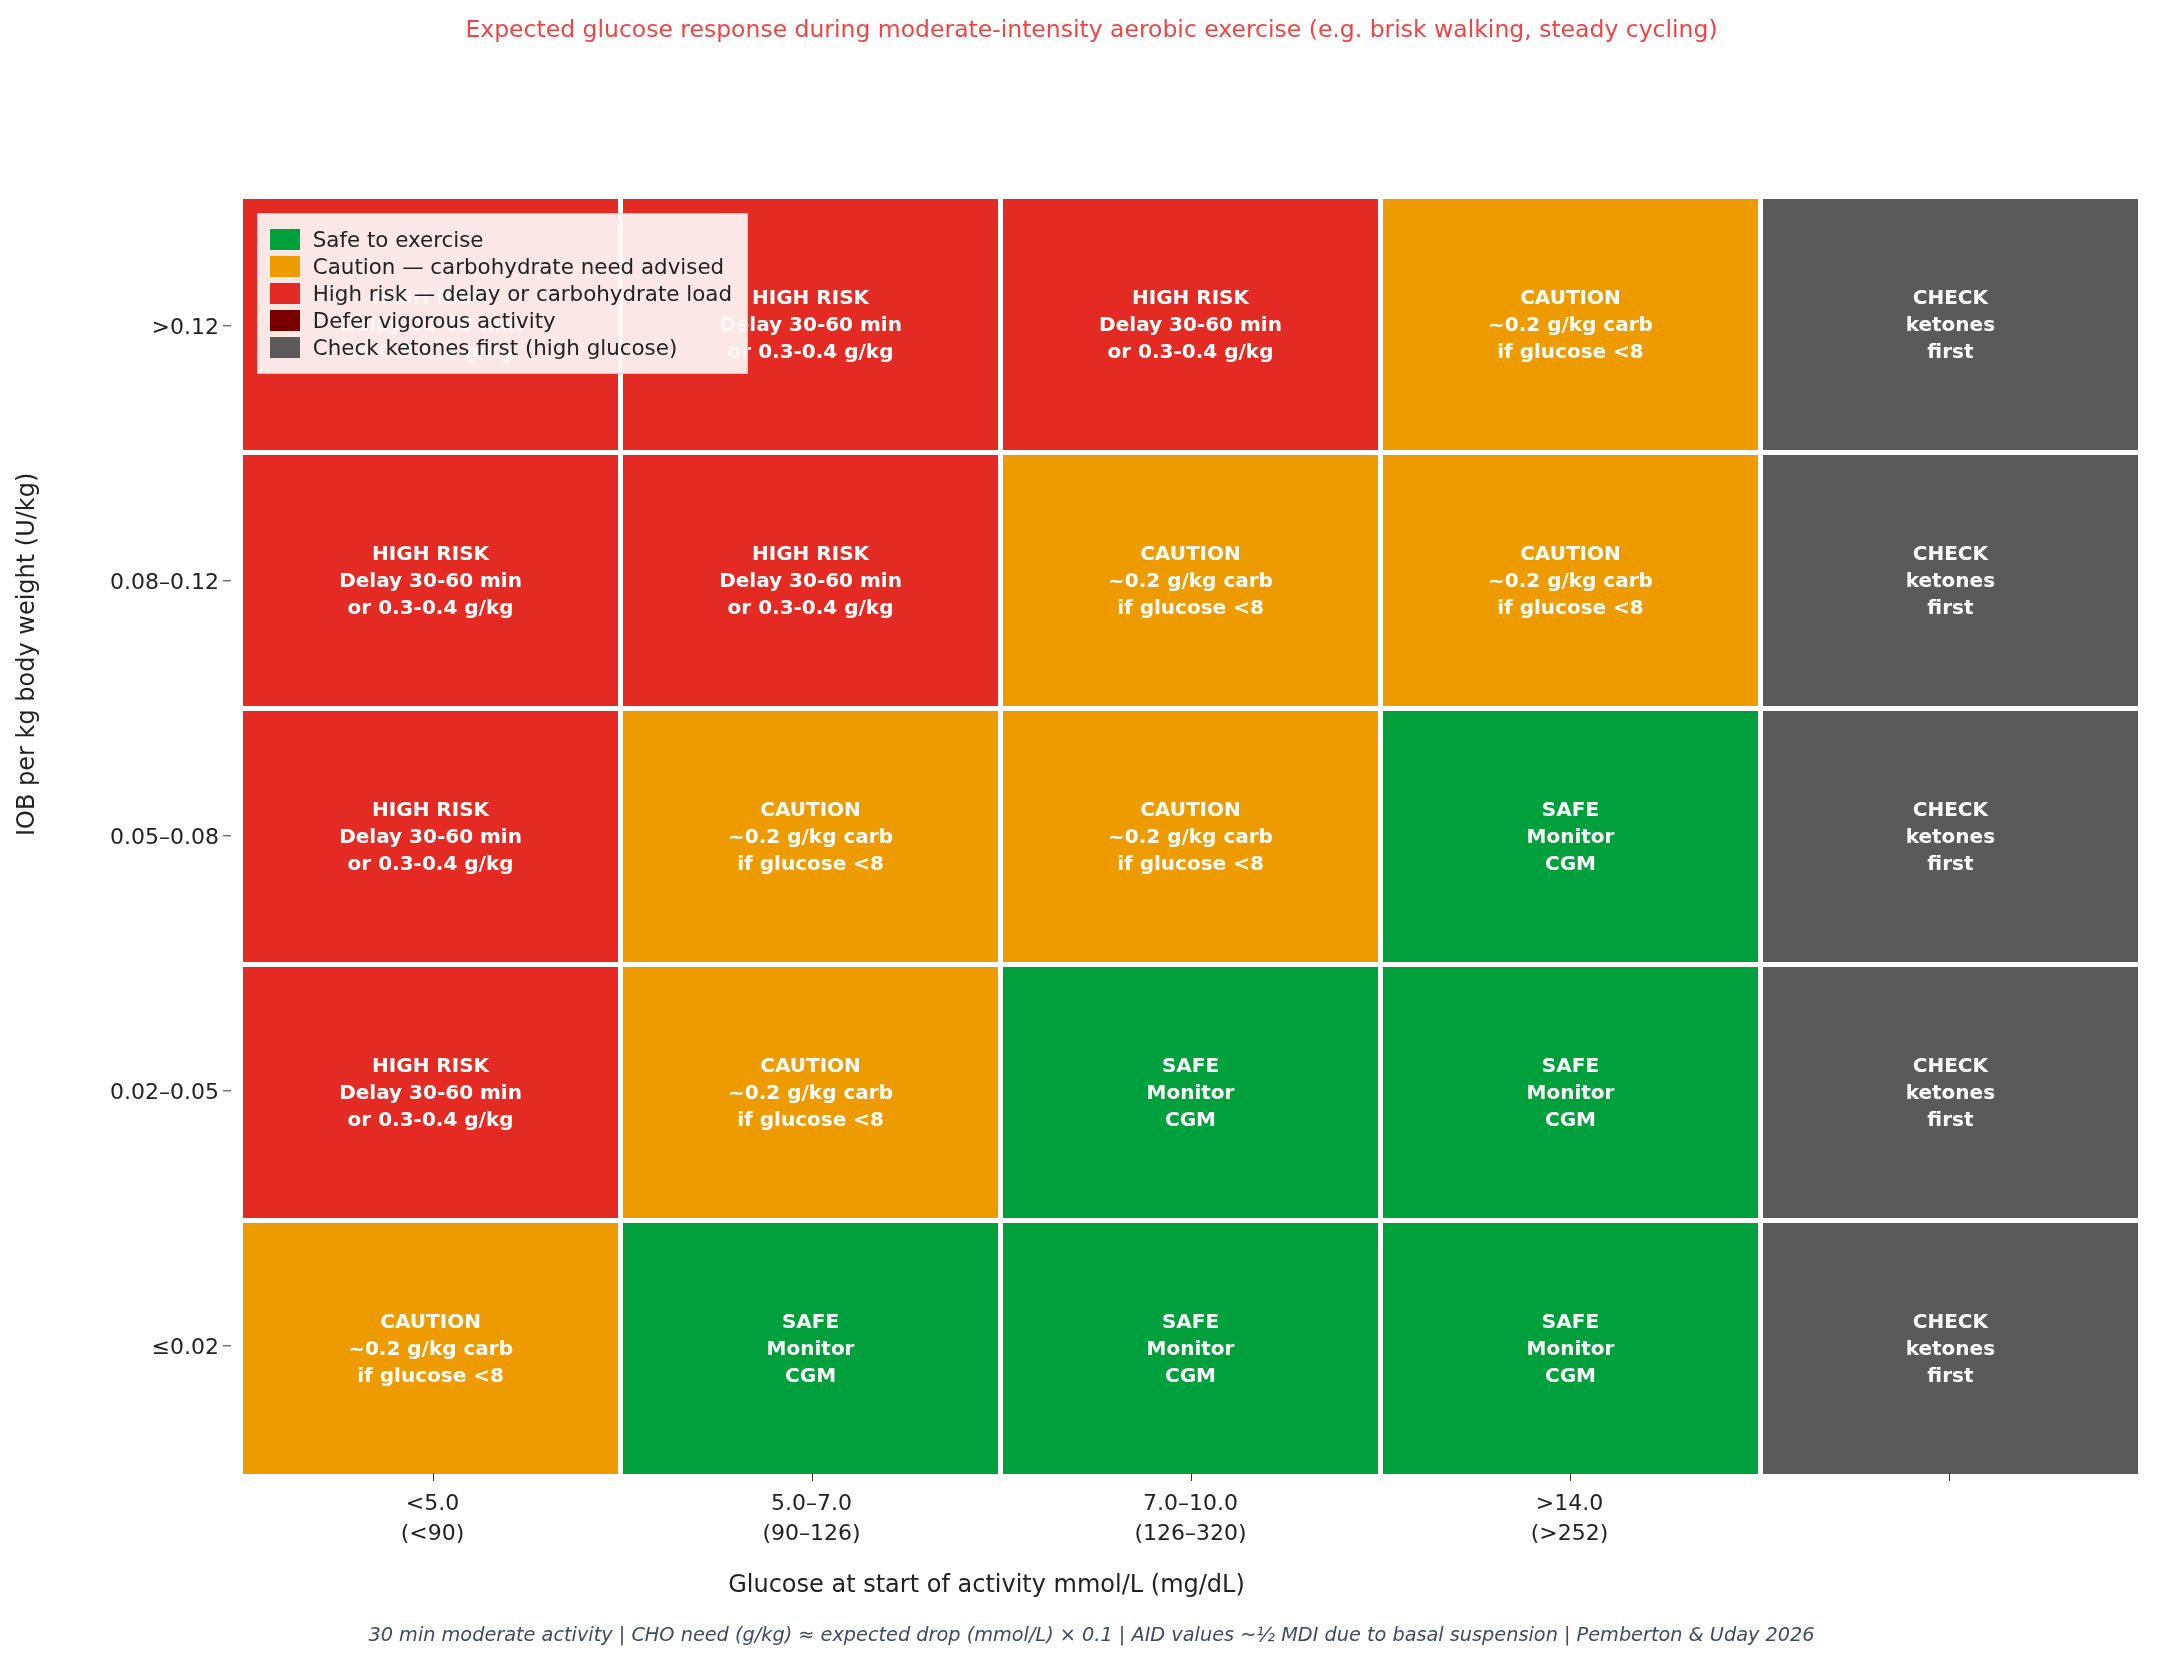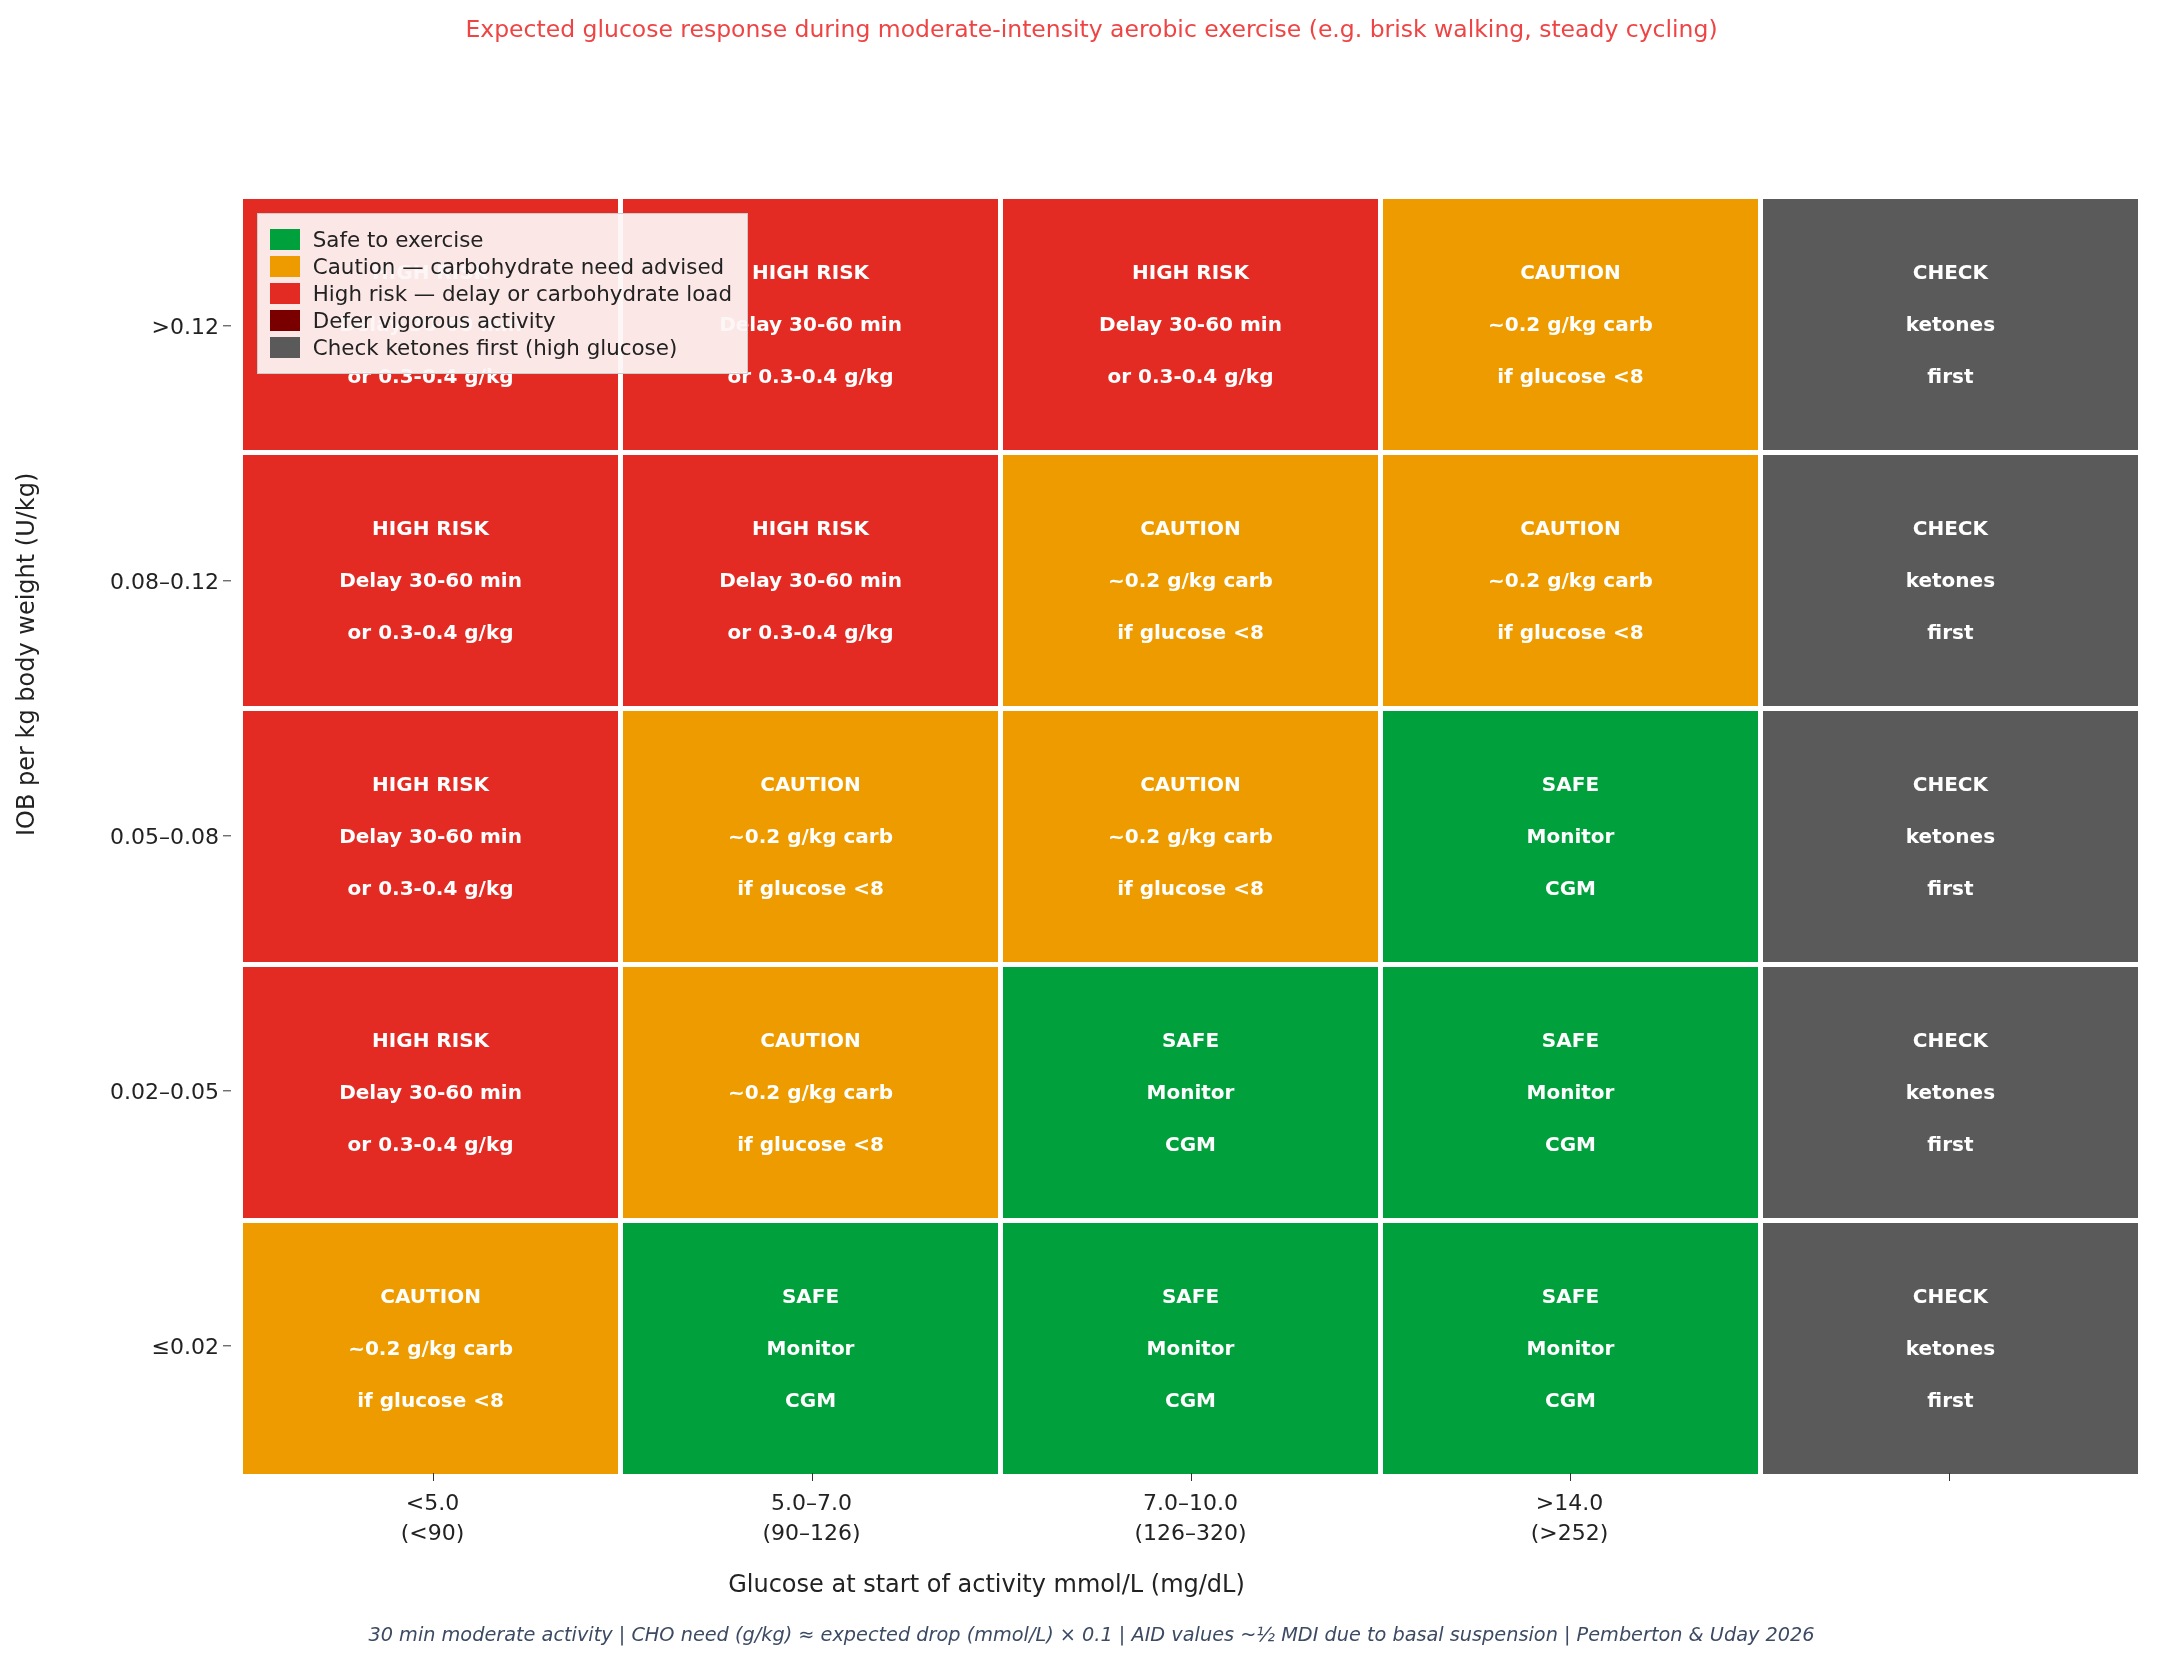--- a/index.html
+++ b/index.html
@@ -52,21 +52,20 @@
     display: flex;
     flex-direction: column;
     align-items: center;
     justify-content: center;
     text-align: center;
     color: #ffffff;
     font-size: 19.3px;
     line-height: 1.35;
     padding: 4.1px;
     box-sizing: border-box;
-    gap: 25px;
   }
   .cell .cell-head {
     font-weight: bold;
     font-size: 20px;
   }
   .cell .cell-line {
     font-weight: bold;
     font-size: 20px;
   }
   

